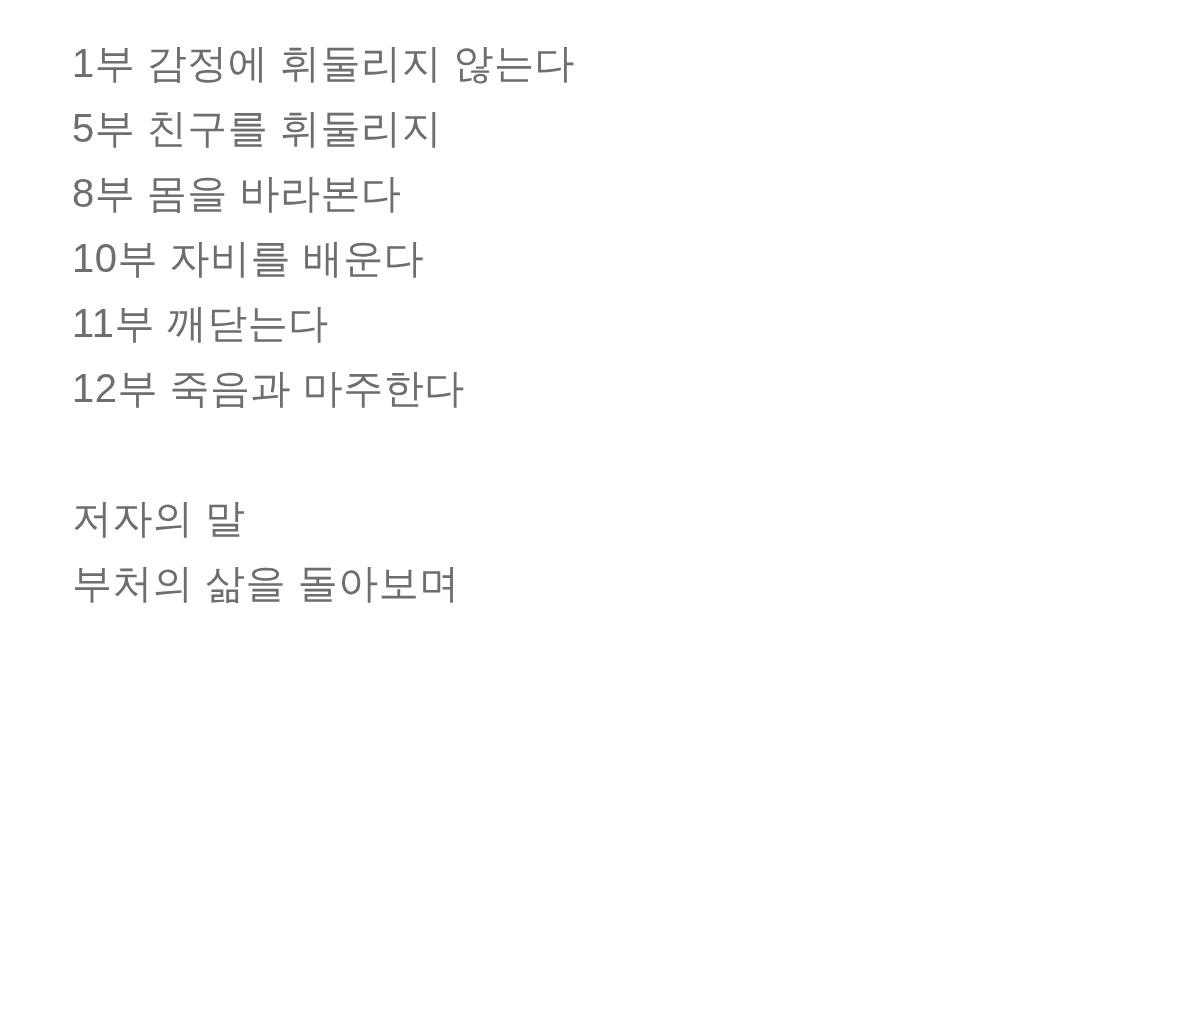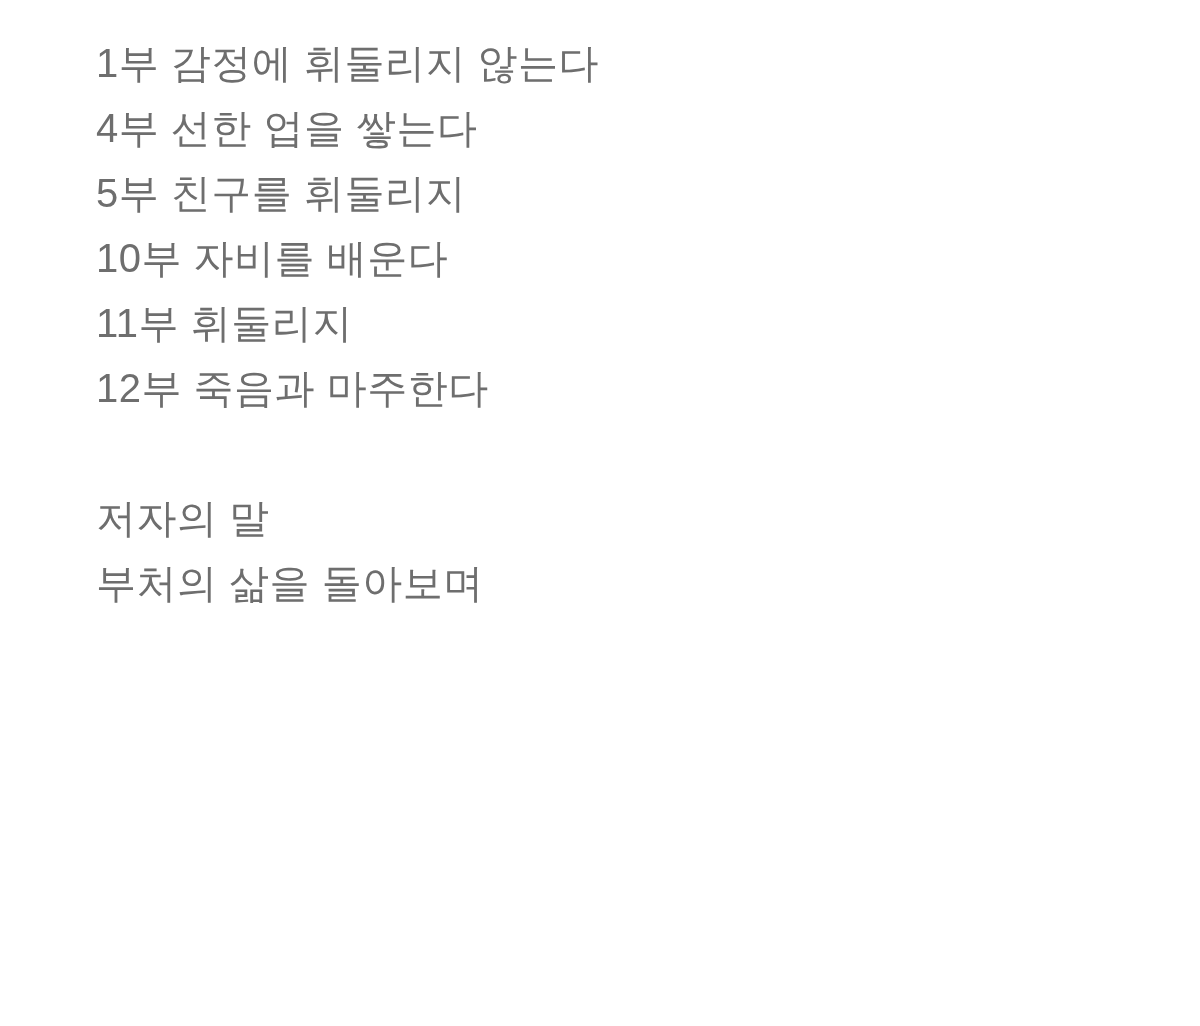--- a/index.html
+++ b/index.html
@@ -7,40 +7,41 @@
     padding: 0;
     background: #ffffff;
   }
   body {
     width: 1200px;
     height: 1026px;
     overflow: hidden;
     font-family: "Liberation Sans", sans-serif;
   }
   .toc {
-    padding: 31px 40px 0 96px;
+    padding: 31px 40px 0 33px;
+    margin-left: 39px;
   }
   .toc-line {
     font-size: 40px;
     line-height: 65px;
     font-weight: 400;
     color: #6e6e6e;
     letter-spacing: 0.5px;
     white-space: pre;
   }
   .toc-spacer {
     height: 65px;
   }
 </style>
 </head>
 <body>
 
 <div class="toc">
   <div class="toc-line">1부 감정에 휘둘리지 않는다</div>
-  <div class="toc-line">4부 선한 업을 쌓는다</div>
   <div class="toc-line">5부 친구를 휘둘리지</div>
+  <div class="toc-line">8부 몸을 바라본다</div>
   <div class="toc-line">10부 자비를 배운다</div>
-  <div class="toc-line">11부 휘둘리지</div>
+  <div class="toc-line">11부 깨닫는다</div>
   <div class="toc-line">12부 죽음과 마주한다</div>
   <div class="toc-spacer"></div>
   <div class="toc-line">저자의 말</div>
   <div class="toc-line">부처의 삶을 돌아보며</div>
 </div>
 
 </body></html>

